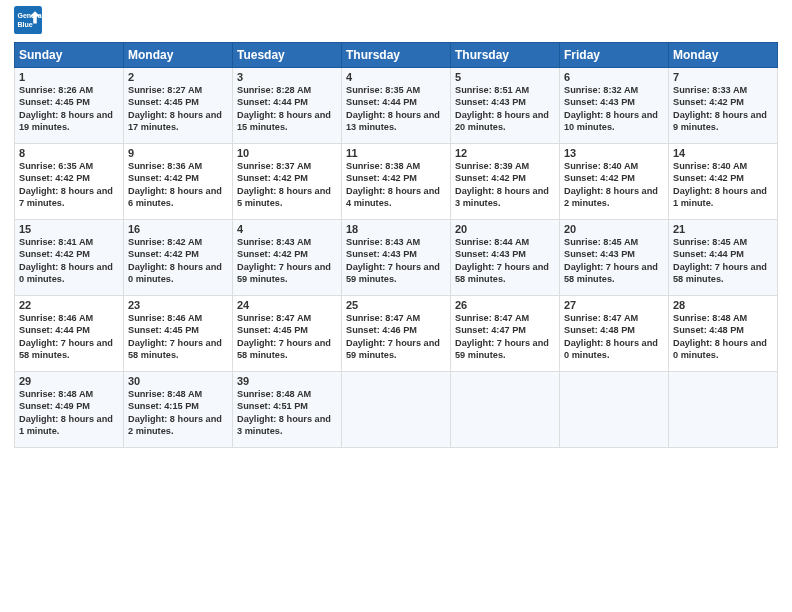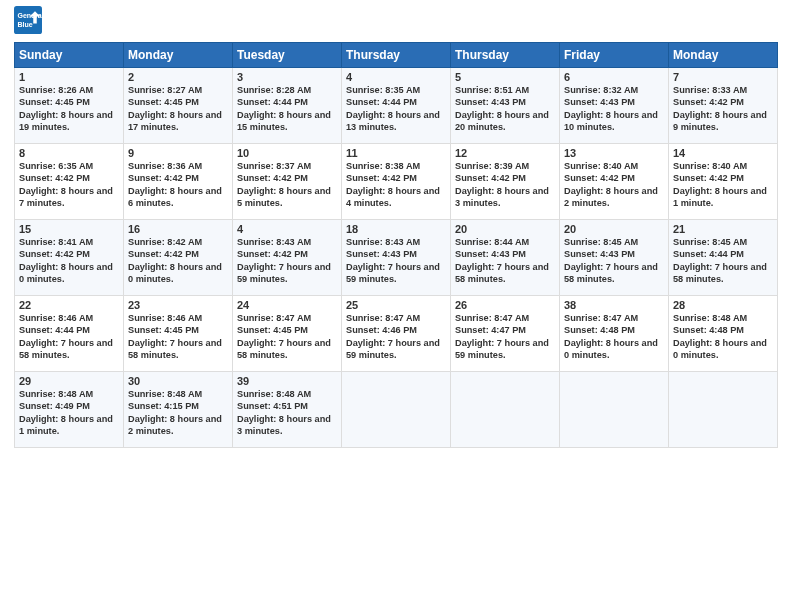--- a/index.html
+++ b/index.html
@@ -343,21 +343,21 @@
           </td>
           <td>
             <span class="day-num">26</span>
           <div class="cell-content">
             <span>Sunrise: 8:47 AM</span><br>
             <span>Sunset: 4:47 PM</span><br>
             <span>Daylight: 7 hours and 59 minutes.</span>
           </div>
           </td>
           <td>
-            <span class="day-num">38</span>
+            <span class="day-num">27</span>
           <div class="cell-content">
             <span>Sunrise: 8:47 AM</span><br>
             <span>Sunset: 4:48 PM</span><br>
             <span>Daylight: 8 hours and 0 minutes.</span>
           </div>
           </td>
           <td>
             <span class="day-num">28</span>
           <div class="cell-content">
             <span>Sunrise: 8:48 AM</span><br>

